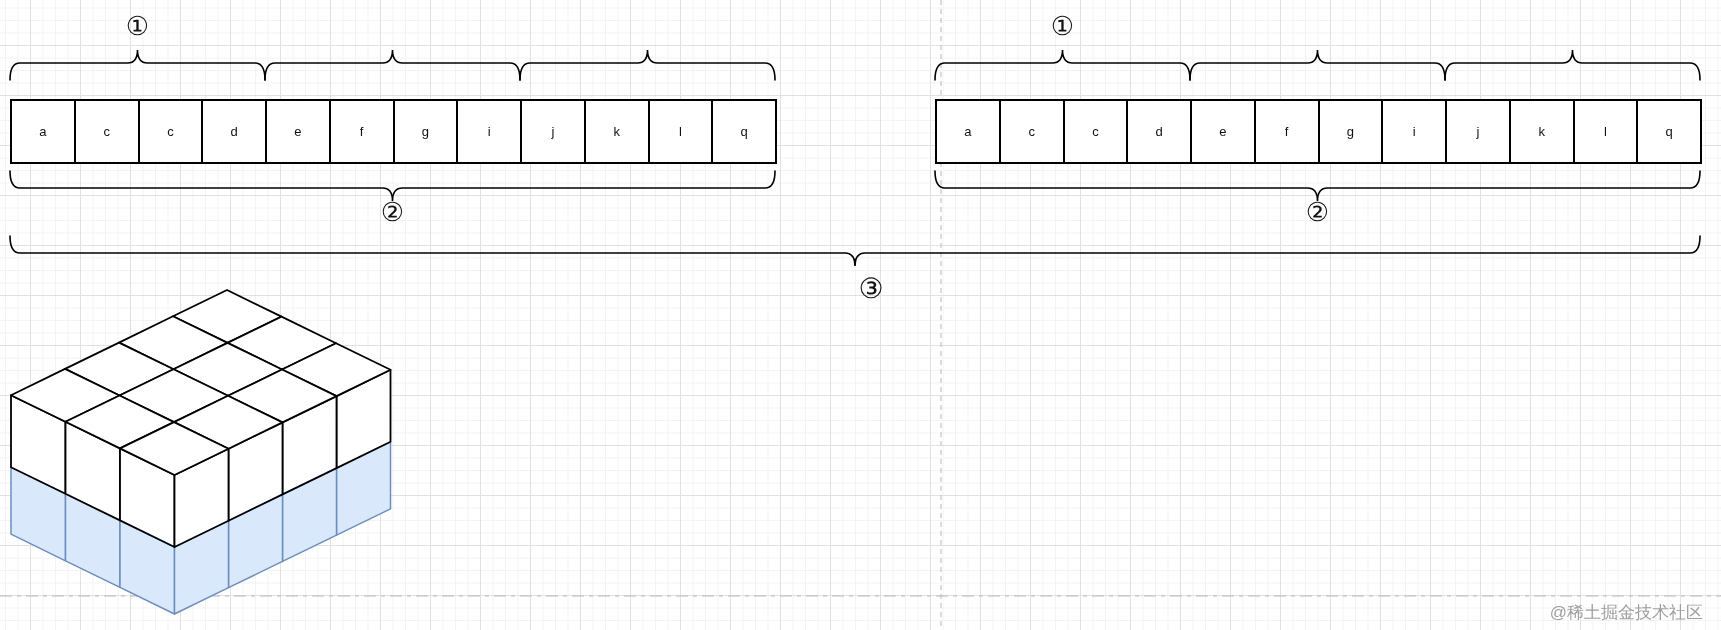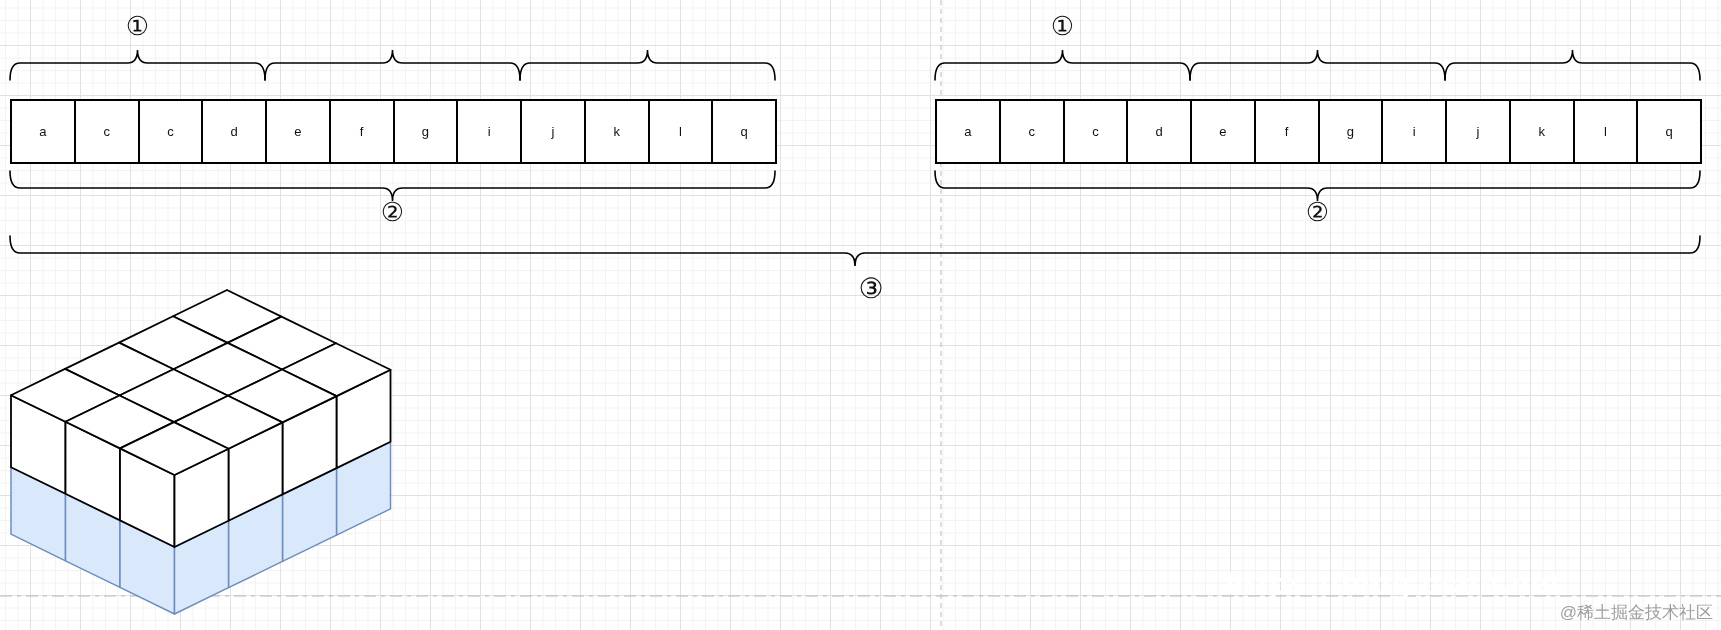--- a/index.html
+++ b/index.html
@@ -46,21 +46,21 @@
   .wm-white{
     position:absolute;
     color:#ffffff;
     font-size:30px;
     font-weight:bold;
     letter-spacing:2px;
     white-space:nowrap;
   }
   .wm-gray{
     position:absolute;
-    right:8px;
+    right:18px;
     bottom:6px;
     font-size:17px;
     color:#9e9e9e;
     white-space:nowrap;
   }
 </style>
 </head>
 <body>
 
 <div class="stage" id="stage" style="width: 1721px; height: 630px;">
@@ -124,20 +124,19 @@
       <div class="letter-cell">d</div>
       <div class="letter-cell">e</div>
       <div class="letter-cell">f</div>
       <div class="letter-cell">g</div>
       <div class="letter-cell">i</div>
       <div class="letter-cell">j</div>
       <div class="letter-cell">k</div>
       <div class="letter-cell">l</div>
       <div class="letter-cell">q</div>
     </div>
-  <div class="wm-white" style="left: 1225px; top: 567px;">https://blog.csdn.net</div>
   <div class="wm-gray">@稀土掘金技术社区</div>
 <div class="circled-label" style="left: 137.5px; top: 26px;">①</div>
     <div class="circled-label" style="left: 392.5px; top: 212px;">②</div>
     <div class="circled-label" style="left: 1062.5px; top: 26px;">①</div>
     <div class="circled-label" style="left: 1317.5px; top: 212px;">②</div>
     <div class="circled-label big" style="left: 871px; top: 289px;">③</div>
   </div>
 
 </body></html>

